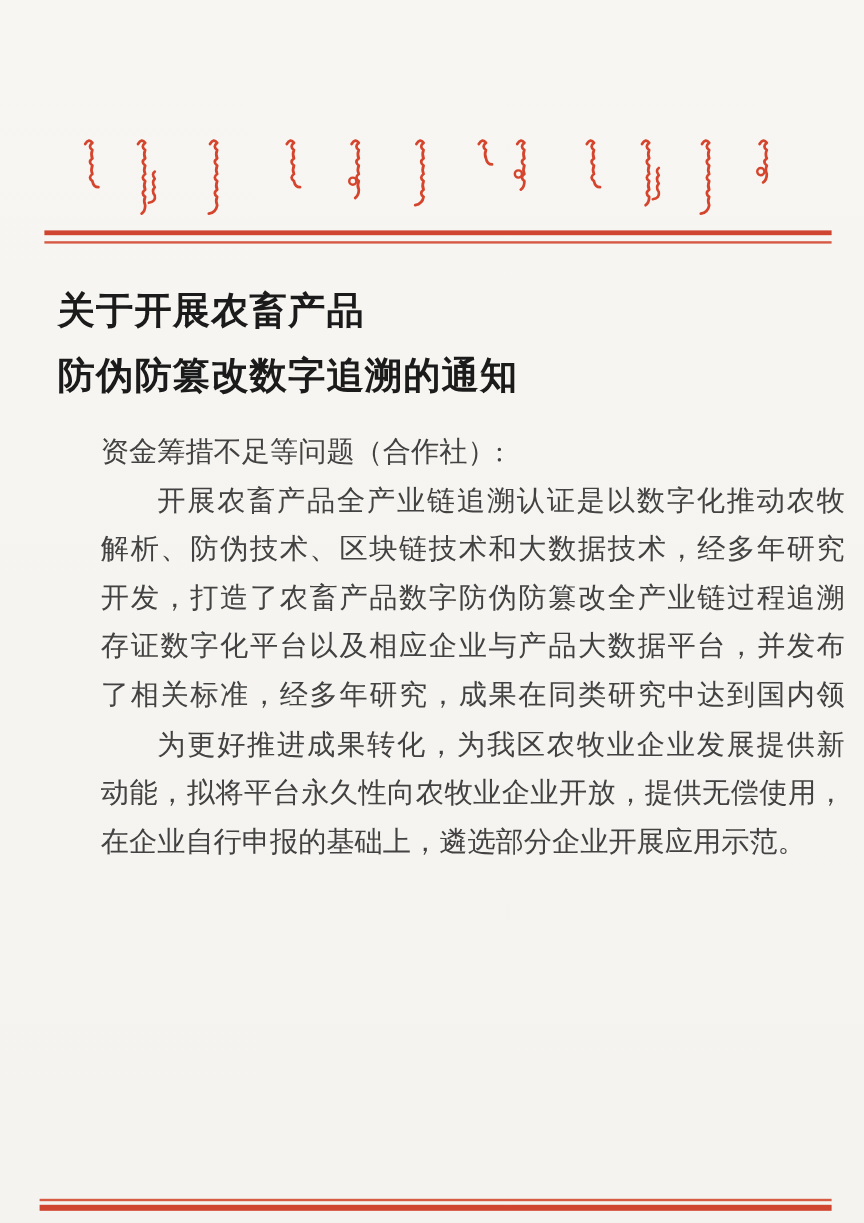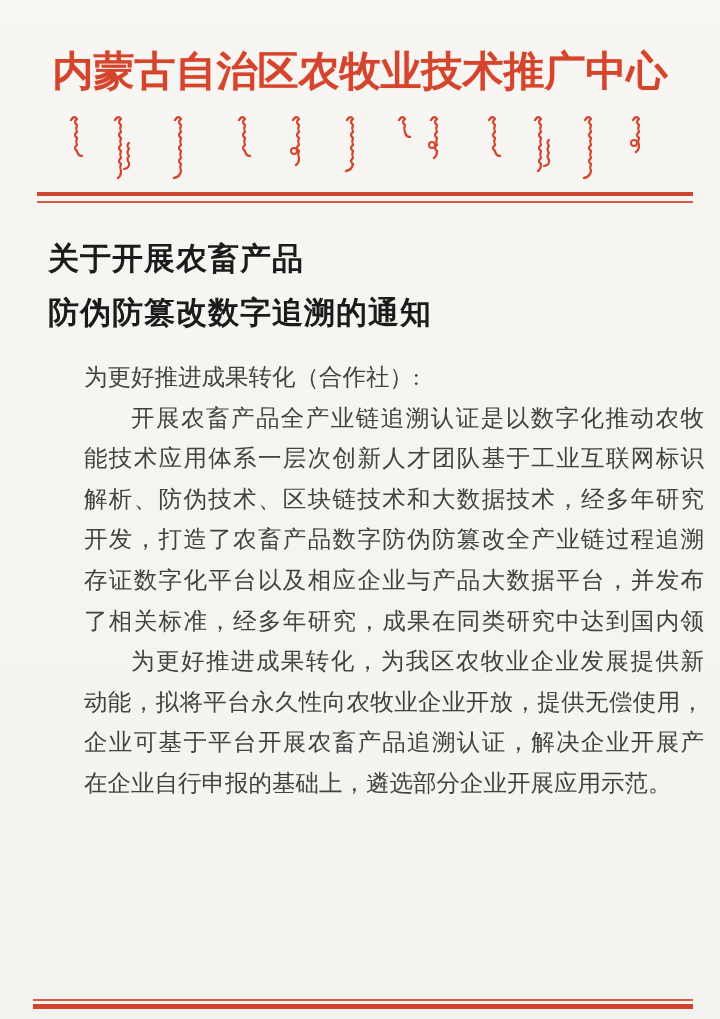--- a/index.html
+++ b/index.html
@@ -42,21 +42,20 @@
   .bline.just{white-space:normal;text-align:justify;text-align-last:justify;}
   .bline.ind{padding-left:47px;}
   .bline.contact{word-spacing:6px;}
   .salutation{height:40.6px;line-height:40.6px;white-space:nowrap;color:#424242;}
 </style>
 </head>
 <body>
 
 <div class="page">
 
-  <div class="org-name">内蒙古自治区农牧业技术推广中心</div>
 
   <div class="mongolian" id="mongolian-line">
       <svg width="24" height="54" viewBox="0 0 24 54" style="left:68px">
         <path d="M 3 5 q 3 -5 6 -1 q -4 3 0 6 q -1.6 3.5 0 7 q -4 3 0 6 q -1.6 3.5 0 7 q -4 3 0 6 q 1 5 5 5" fill="none" stroke="#d5452d" stroke-width="2.3" stroke-linecap="round" stroke-linejoin="round"></path>
       </svg>
       <svg width="24" height="76" viewBox="0 0 24 76" style="left:112px">
         <path d="M 3 5 q 3 -5 6 -1 q -4 3 0 6 q -1.6 3.5 0 7 q -4 3 0 6 q -1.6 3.5 0 7 q -4 3 0 6 q -1.6 3.5 0 7 q -4 3 0 6 q -1.6 3.5 0 7 q 0 5 -3 7" fill="none" stroke="#d5452d" stroke-width="2.3" stroke-linecap="round" stroke-linejoin="round"></path>
         <path d="M 17 28 q -3 2 0 6 q -3 3 0 7 q -3 3 0 7 q 1 5 -5 6" fill="none" stroke="#d5452d" stroke-width="2.2" stroke-linecap="round" stroke-linejoin="round"></path>
       </svg>
       <svg width="24" height="74" viewBox="0 0 24 74" style="left:172px">
@@ -97,31 +96,29 @@
 
   <div class="rule rule-top-thick"></div>
   <div class="rule rule-top-thin"></div>
 
   <div class="title-block">
     <div class="title-line">关于开展农畜产品</div>
     <div class="title-line">防伪防篡改数字追溯的通知</div>
   </div>
 
   <div class="body-block">
-    <div class="salutation">为更好推进成果转化（合作社）:</div>
+    <div class="salutation">资金筹措不足等问题（合作社）:</div>
     <div id="body-lines">
         <div class="bline just ind">开展农畜产品全产业链追溯认证是以数字化推动农牧</div>
-        <div class="bline just">能技术应用体系一层次创新人才团队基于工业互联网标识</div>
         <div class="bline just">解析、防伪技术、区块链技术和大数据技术，经多年研究</div>
         <div class="bline just">开发，打造了农畜产品数字防伪防篡改全产业链过程追溯</div>
         <div class="bline just">存证数字化平台以及相应企业与产品大数据平台，并发布</div>
         <div class="bline just">了相关标准，经多年研究，成果在同类研究中达到国内领</div>
         <div class="bline just ind">为更好推进成果转化，为我区农牧业企业发展提供新</div>
         <div class="bline just">动能，拟将平台永久性向农牧业企业开放，提供无偿使用，</div>
-        <div class="bline just">企业可基于平台开展农畜产品追溯认证，解决企业开展产</div>
         <div class="bline">在企业自行申报的基础上，遴选部分企业开展应用示范。</div>
       </div>
   </div>
 
   <div class="rule rule-bot-thin"></div>
   <div class="rule rule-bot-thick"></div>
 
 </div>
 
 </body></html>

